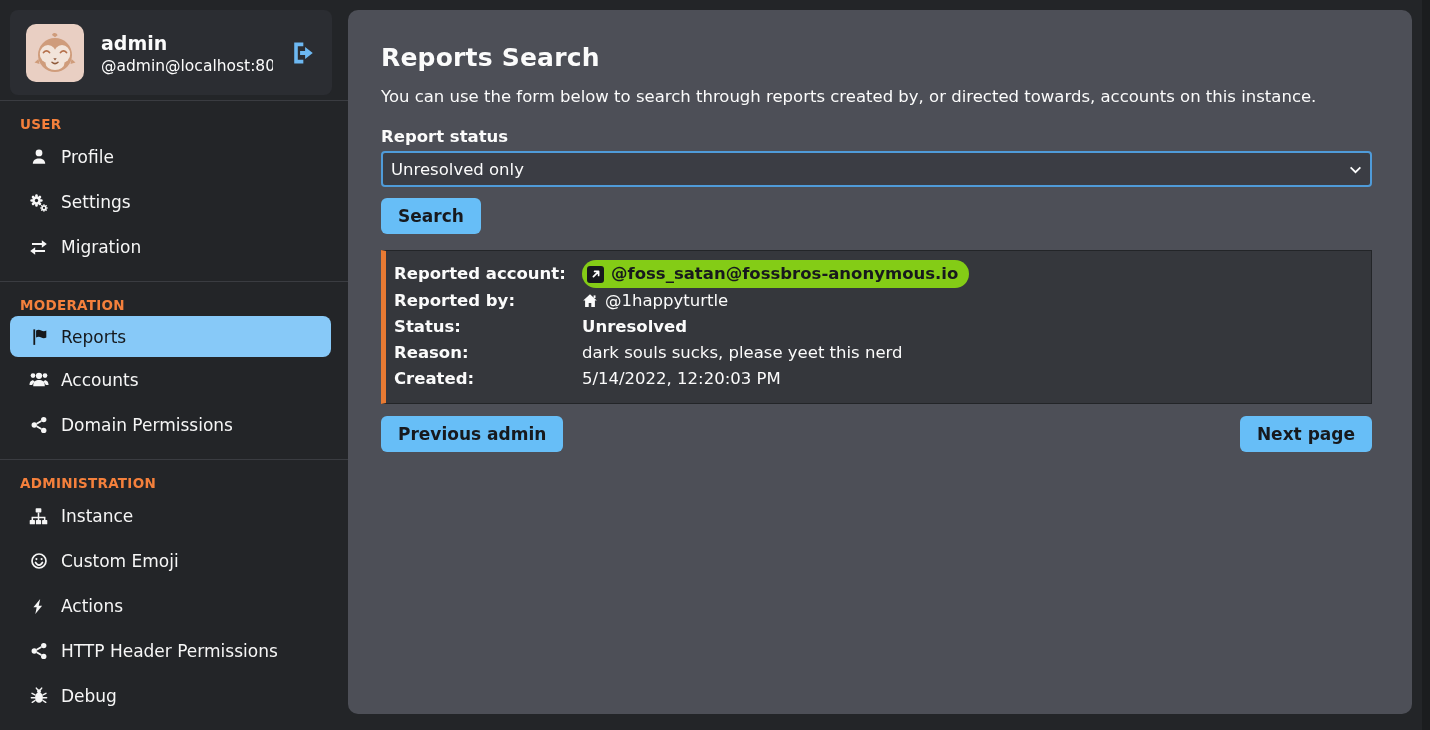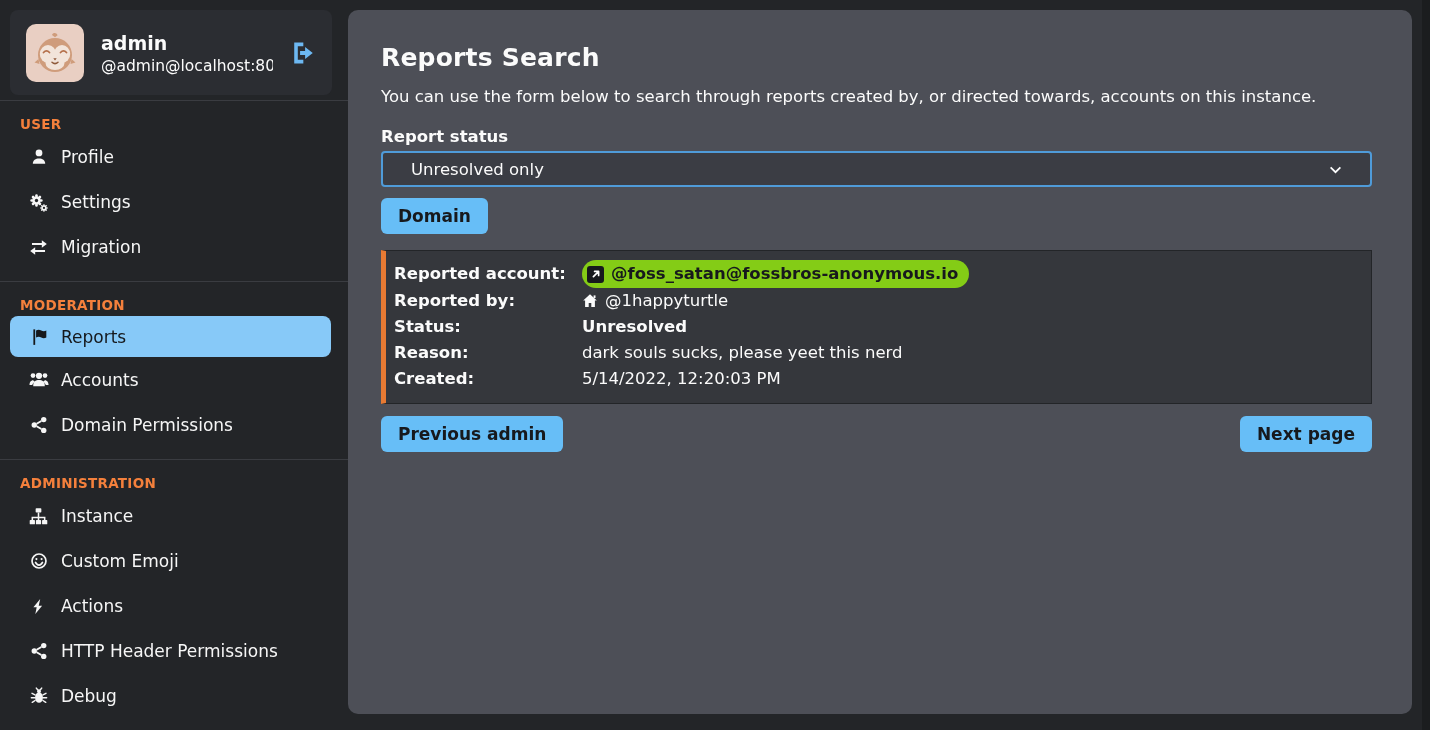--- a/index.html
+++ b/index.html
@@ -41,21 +41,21 @@
   .panel {
     position:absolute; left:348px; top:10px; width:1064px; height:704px;
     background:#4d4f57; border-radius:10px; padding:33px 40px 0 33px;
   }
   .page-title { margin:0; font-size:25px; font-weight:bold; letter-spacing:.2px; }
   .page-desc { margin:15px 0 0 0; font-size:16.5px; }
   .field-label { display:block; margin-top:21px; font-weight:bold; font-size:16.5px; }
   .select {
     margin-top:5px; height:36px; width:991px; border:2px solid #4f9bd9; border-radius:4px;
     background:#3b3d44; display:flex; align-items:center; justify-content:space-between;
-    padding:0 28px; cursor:pointer;
+    padding:0 8px; cursor:pointer;
   }
   .btn {
     background:#67bef7; color:#17191d; font-weight:bold; font-size:17px;
     border:none; border-radius:6px; padding:8px 17px; font-family:inherit; cursor:pointer;
   }
   .search-btn { margin-top:11px; }
 
   .report-card {
     margin-top:16px; width:991px; background:#35373c;
     border:1px solid #232528; border-left:5px solid #e87a33;
@@ -267,21 +267,21 @@
   <label class="field-label">Report status</label>
   <div class="select">
     <span>Unresolved only</span>
     <span>
       <svg width="13" height="11" viewBox="0 0 12 10">
           <path d="M1.5 3 6 7.5 10.5 3" stroke="#fff" stroke-width="1.6" fill="none"></path>
         </svg>
     </span>
   </div>
 
-  <button class="btn search-btn">Domain</button>
+  <button class="btn search-btn">Search</button>
 
   <div class="report-card">
     <div class="rgrid">
       <div class="rlabel">Reported account:</div>
       <div class="rvalue">
         <span class="pill">
           <span class="sq">
             <svg width="12" height="12" viewBox="0 0 12 12">
               <path d="M3.4 8.6 8.4 3.6M4.6 3.4h4v4" stroke="#fff" stroke-width="1.7" fill="none" stroke-linecap="round" stroke-linejoin="round"></path>
             </svg>

